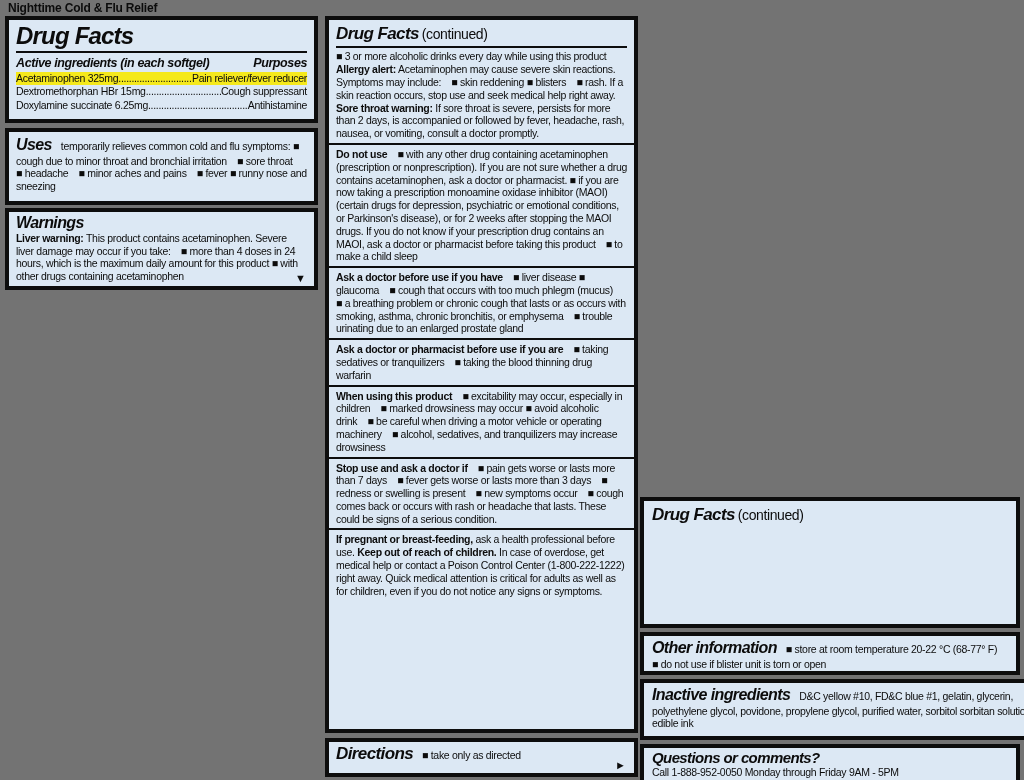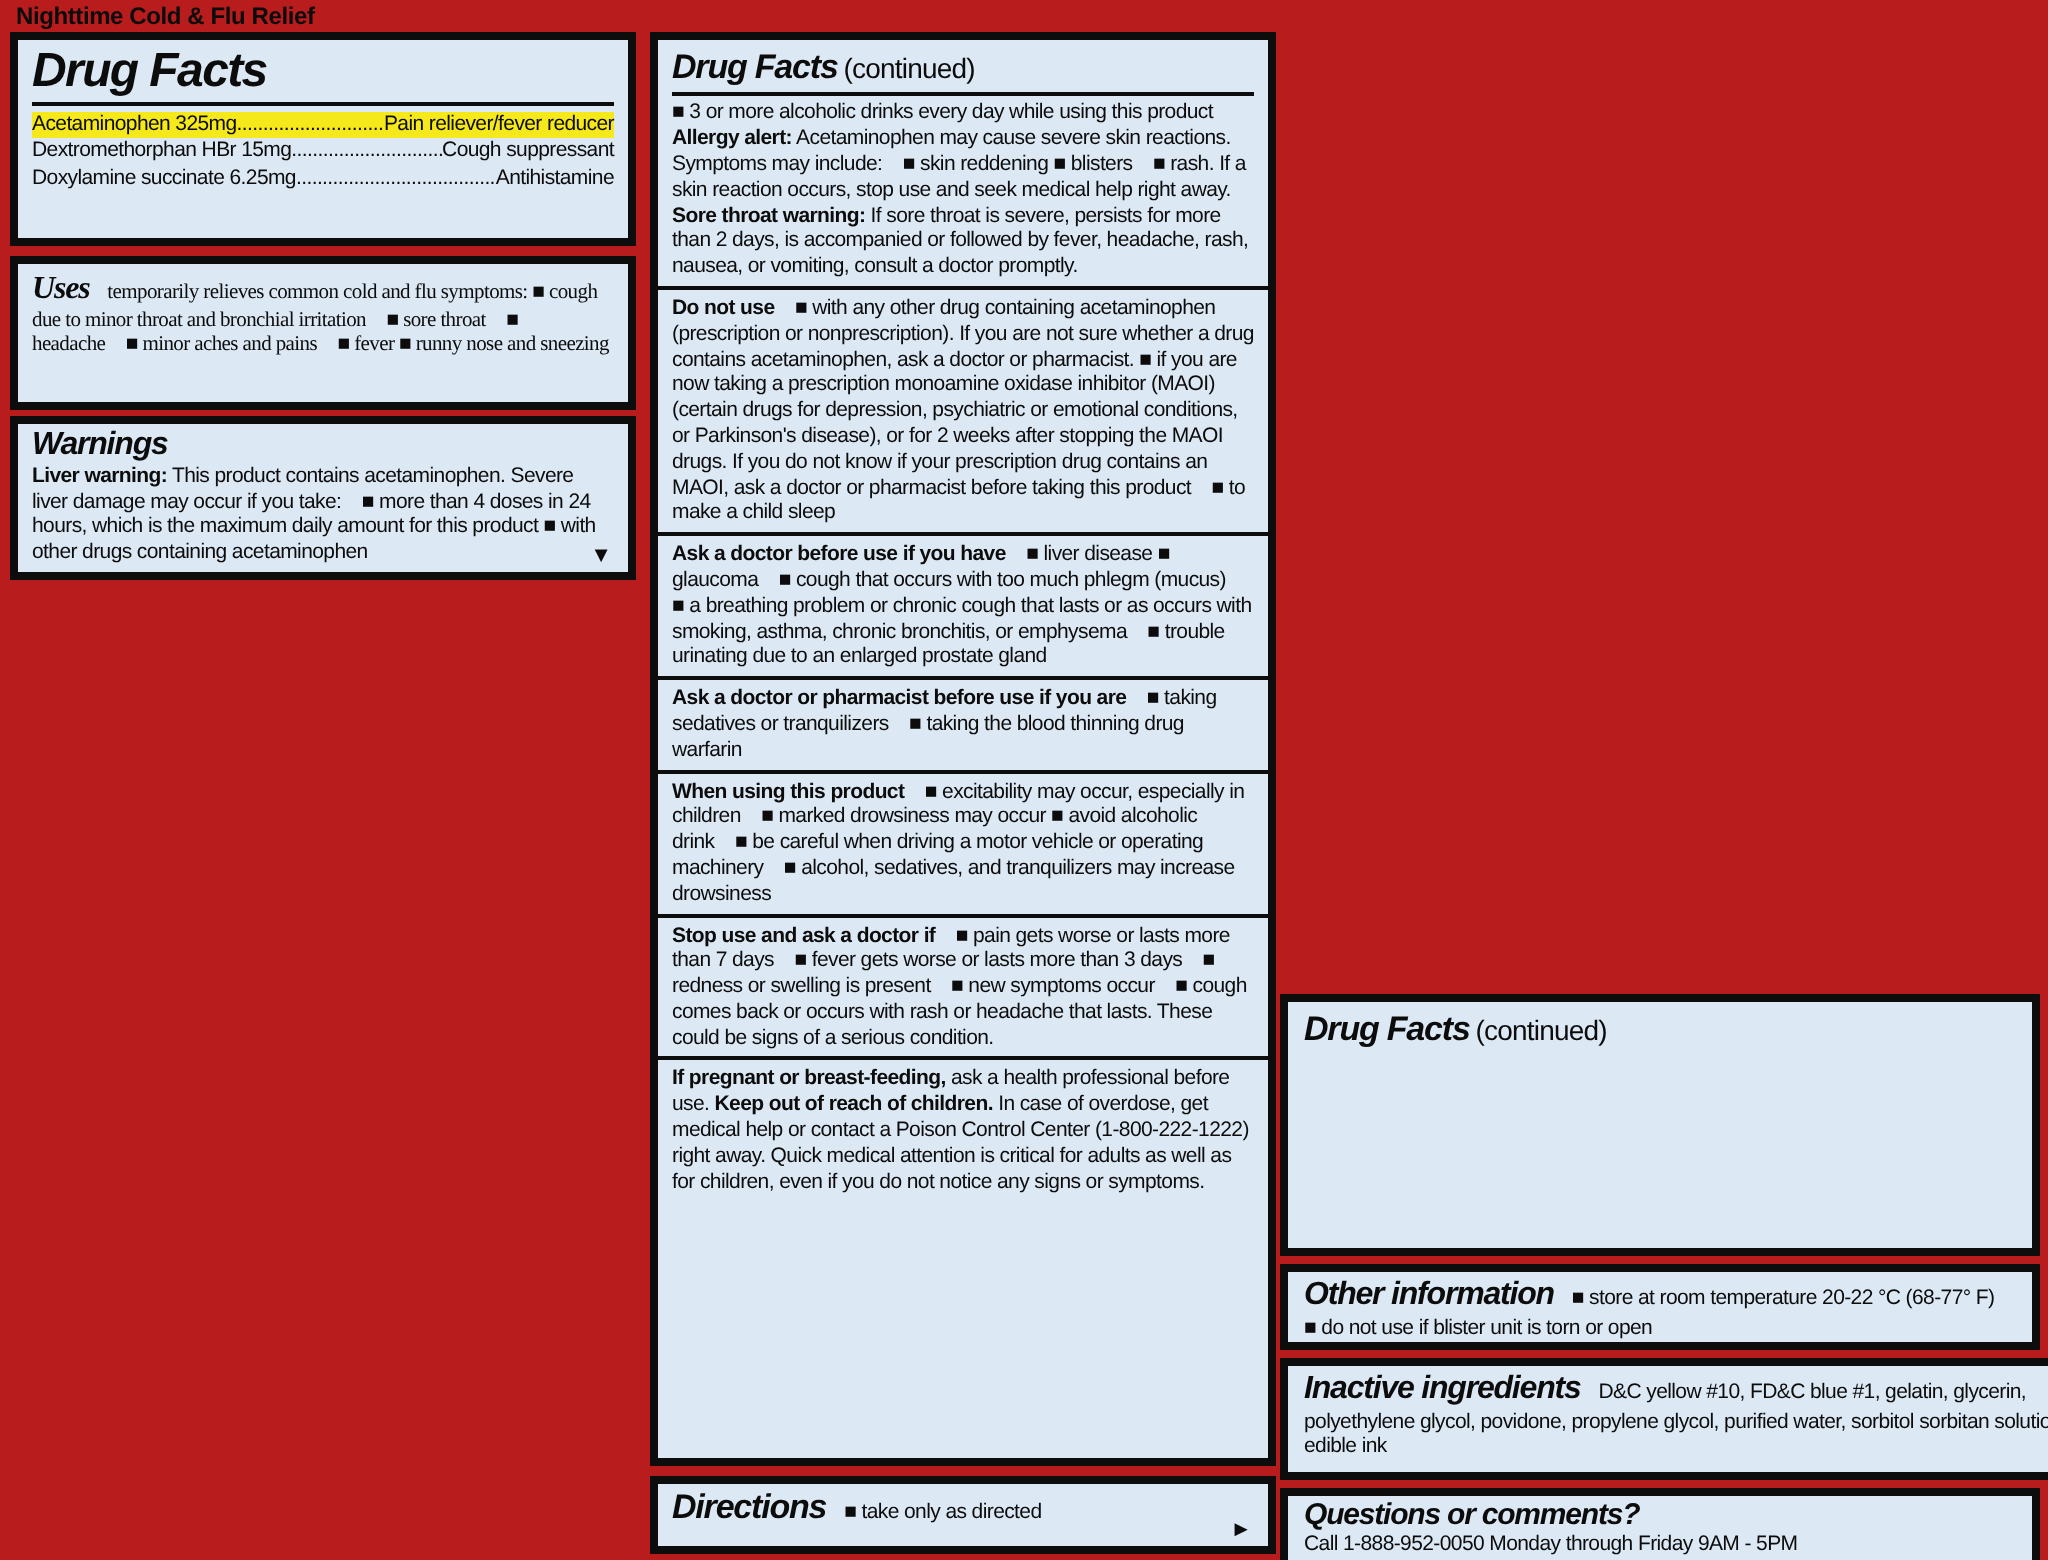--- a/index.html
+++ b/index.html
@@ -3,42 +3,42 @@
 <meta charset="utf-8">
 <style>
   :root{
     --panel-bg:#dce8f4;
     --border:#0d0d0d;
     --highlight:#f5e91c;
   }
   *{box-sizing:border-box;margin:0;padding:0;}
   html,body{background:#ffffff;}
   body{font-family:"Liberation Sans","DejaVu Sans",sans-serif;color:#0c0c0c;}
-  .sheet{position:relative;width:1024px;height:780px;background:#b91c1c;overflow:hidden;}
+  .sheet{position:relative;width:1024px;height:780px;background:#737373;overflow:hidden;}
   .page-title{position:absolute;left:8px;top:1px;font-size:12px;letter-spacing:-0.2px;font-weight:bold;}
   .box{position:absolute;background:var(--panel-bg);border:4px solid var(--border);overflow:hidden;}
   .pad{padding:3px 7px 3px 7px;}
   .t{font-size:10.5px;letter-spacing:-0.3px;line-height:1.22;}
   .t b{letter-spacing:-0.3px;}
   .sec-big{font-size:16px;font-weight:bold;font-style:italic;letter-spacing:-0.6px;padding-right:4px;}
   .rule{height:2px;background:var(--border);}
   .divider{height:2px;background:var(--border);margin:3px -7px;}
   .corner{position:absolute;font-size:11px;}
   .br{right:8px;bottom:2px;}
 
   
   #box-active{left:5px;top:16px;width:313px;height:107px;padding:2px 7px;}
   .df-big{font-size:24px;font-weight:bold;font-style:italic;letter-spacing:-0.8px;line-height:1.15;}
   #box-active .rule{margin:1px 0 3px 0;}
   .ai-head{display:flex;justify-content:space-between;font-weight:bold;font-style:italic;font-size:12.5px;letter-spacing:-0.4px;margin-bottom:2px;}
   .ing-row{display:flex;width:100%;font-size:10.5px;letter-spacing:-0.3px;line-height:1.3;}
   .ing-name,.ing-purpose{white-space:nowrap;}
   .ing-dots{flex:1;overflow:hidden;white-space:nowrap;}
   .hl{background:var(--highlight);}
-  #box-uses{left:5px;top:128px;width:313px;height:77px;font-family:Liberation Serif, serif;}
+  #box-uses{left:5px;top:128px;width:313px;height:77px;}
   #box-warnings{left:5px;top:208px;width:313px;height:82px;}
   #box-warnings .sec-big{display:block;line-height:1.05;}
 
   
   #box-mid{left:325px;top:16px;width:313px;height:717px;padding:3px 7px 4px 7px;}
   .mid-head{line-height:1.2;margin:1px 0 2px 0;}
   .df-mid{font-size:17px;font-weight:bold;font-style:italic;letter-spacing:-0.6px;}
   .cont{font-size:14px;letter-spacing:-0.4px;margin-left:3px;}
   #box-mid .rule{margin:0 0 2px 0;}
   #box-directions{left:325px;top:738px;width:313px;height:39px;padding:2px 7px;}
@@ -61,20 +61,24 @@
 </head>
 <body>
 
 <div class="sheet">
 
   <div class="page-title">Nighttime Cold &amp; Flu Relief</div>
 
   <section class="box" id="box-active">
     <div class="df-big">Drug Facts</div>
     <div class="rule"></div>
+    <div class="ai-head">
+      <span>Active ingredients (in each softgel)</span>
+      <span>Purposes</span>
+    </div>
     <div class="ing-row hl">
       <span class="ing-name">Acetaminophen 325mg</span>
       <span class="ing-dots">....................................................................................................</span>
       <span class="ing-purpose">Pain reliever/fever reducer</span>
     </div>
     <div class="ing-row">
       <span class="ing-name">Dextromethorphan HBr 15mg</span>
       <span class="ing-dots">....................................................................................................</span>
       <span class="ing-purpose">Cough suppressant</span>
     </div>

